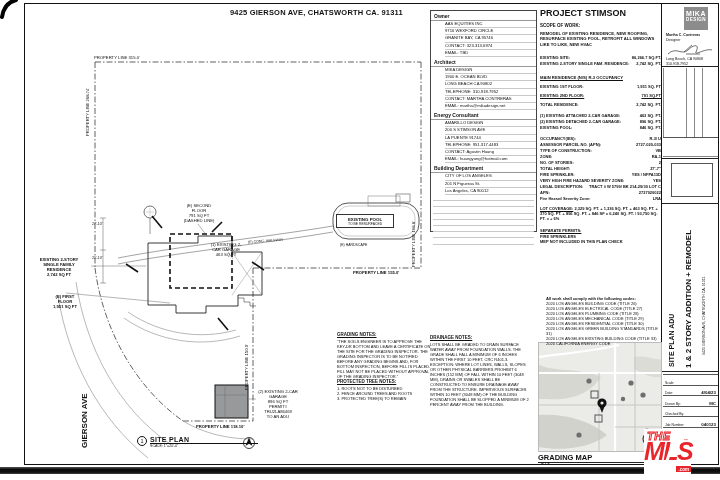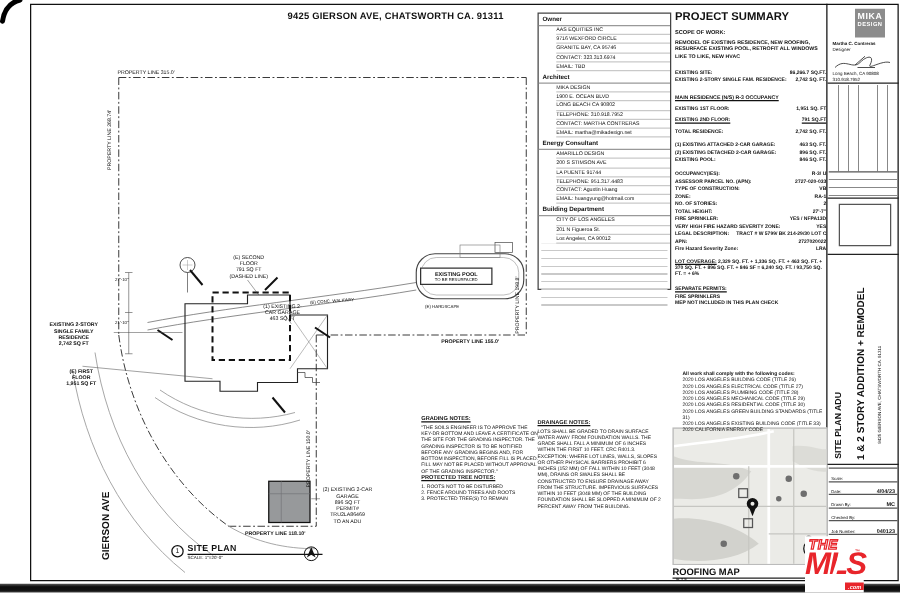--- a/index.html
+++ b/index.html
@@ -226,21 +226,21 @@
         <div class="pd-line">EMAIL: huangyung@hotmail.com</div>
         <div class="pd-heading">Building Department</div>
         <div class="pd-line">CITY OF LOS ANGELES</div>
         <div class="pd-line">201 N Figueroa St.</div>
         <div class="pd-line">Los Angeles, CA 90012</div>
       </div>
     <div id="pd-filler"></div>
   </div>
 
   <div id="psum">
-    <div id="ps-title">PROJECT SUMMARY</div>
+    <div id="ps-title">PROJECT STIMSON</div>
     <div class="ps-scope-h">SCOPE OF WORK:</div>
     <div class="ps-scope">REMODEL OF EXISTING RESIDENCE, NEW ROOFING, RESURFACE EXISTING POOL, RETROFIT ALL WINDOWS LIKE TO LIKE, NEW HVAC</div>
     <div id="ps-rows">
         <div class="ps-row">
           <div class="l">EXISTING SITE:</div>
           <div class="v">86,266.7 SQ.FT.</div>
         </div>
         <div class="ps-row">
           <div class="l">EXISTING 2-STORY SINGLE FAM. RESIDENCE:</div>
           <div class="v">2,742 SQ. FT.</div>
@@ -397,21 +397,21 @@
         <path d="M63,70 L59.5,61 H66.5 Z" fill="#111"></path>
         <circle cx="63" cy="60" r="1.6" fill="#ebebe7"></circle>
       </g>
       <g>
         <circle cx="111" cy="96" r="7" fill="#fff" stroke="#111" stroke-width="1"></circle>
         <path d="M111,89 L113,96 L111,94.5 L109,96 Z" fill="#111"></path>
         <path d="M111,103 L113,96 L111,97.5 L109,96 Z" fill="#fff" stroke="#111" stroke-width=".5"></path>
       </g>
     </svg>
   </div>
-  <div id="vmap-label">ROOFING MAP</div>
+  <div id="vmap-label">GRADING MAP</div>
   <div id="vmap-nts">N.T.S.</div>
 
   <div id="mika-logo">
     <div class="l1">MIKA</div>
     <div class="l2">DESIGN</div>
   </div>
   <div class="side-small b" style="left:666px;top:33px">Martha C. Contreras</div>
   <div class="side-small" style="left:666px;top:38px">Designer</div>
   <svg width="48" height="16" style="left:666px;top:42px;z-index:4">
     <path d="M2,12 C10,4 16,14 22,8 S34,2 30,10 C28,14 40,6 46,8 M18,10 L26,3 M20,12 L34,12" fill="none" stroke="#333" stroke-width=".7"></path>

